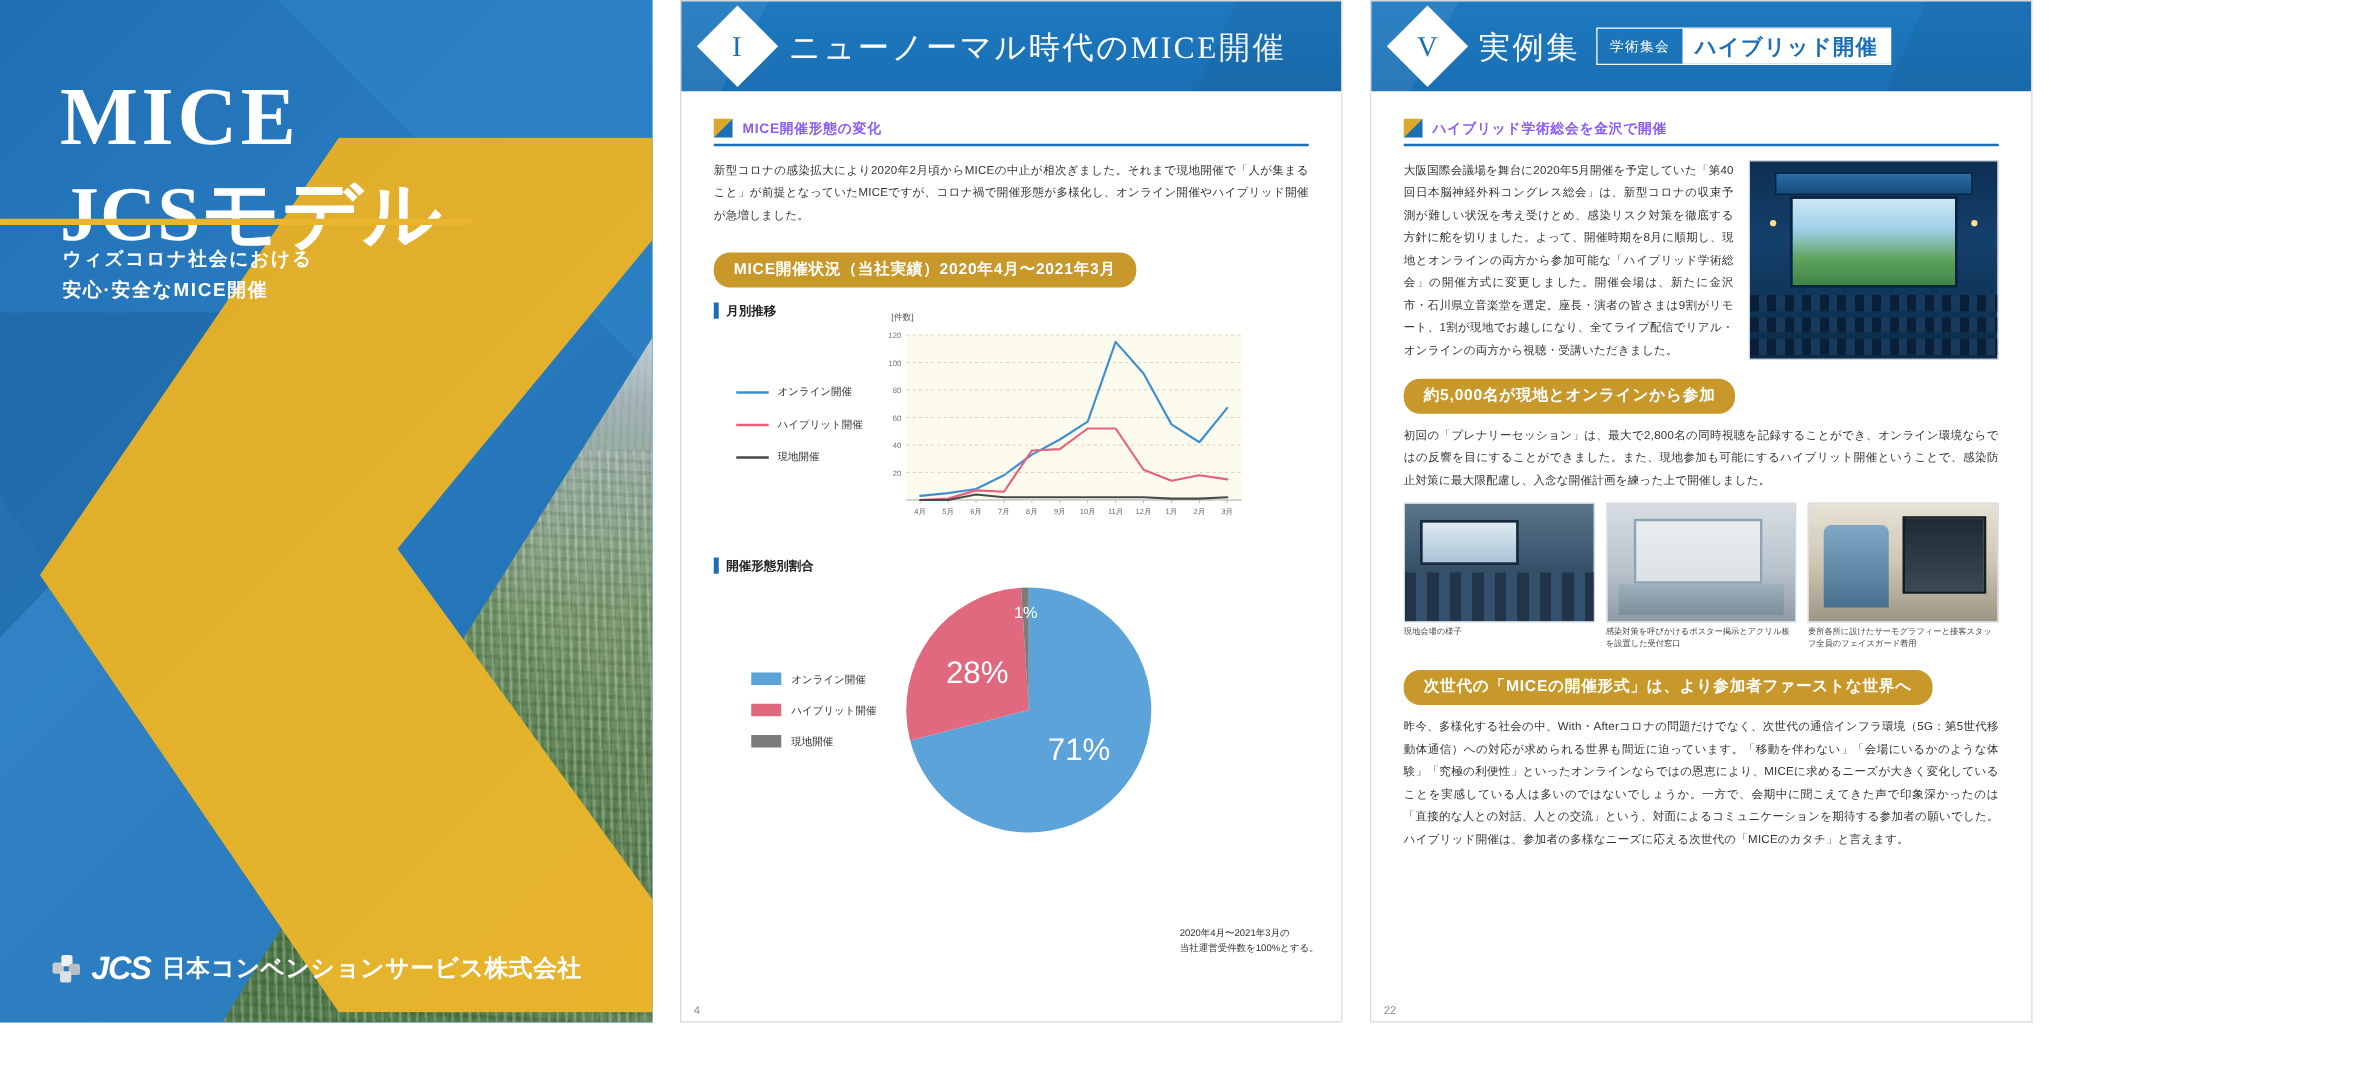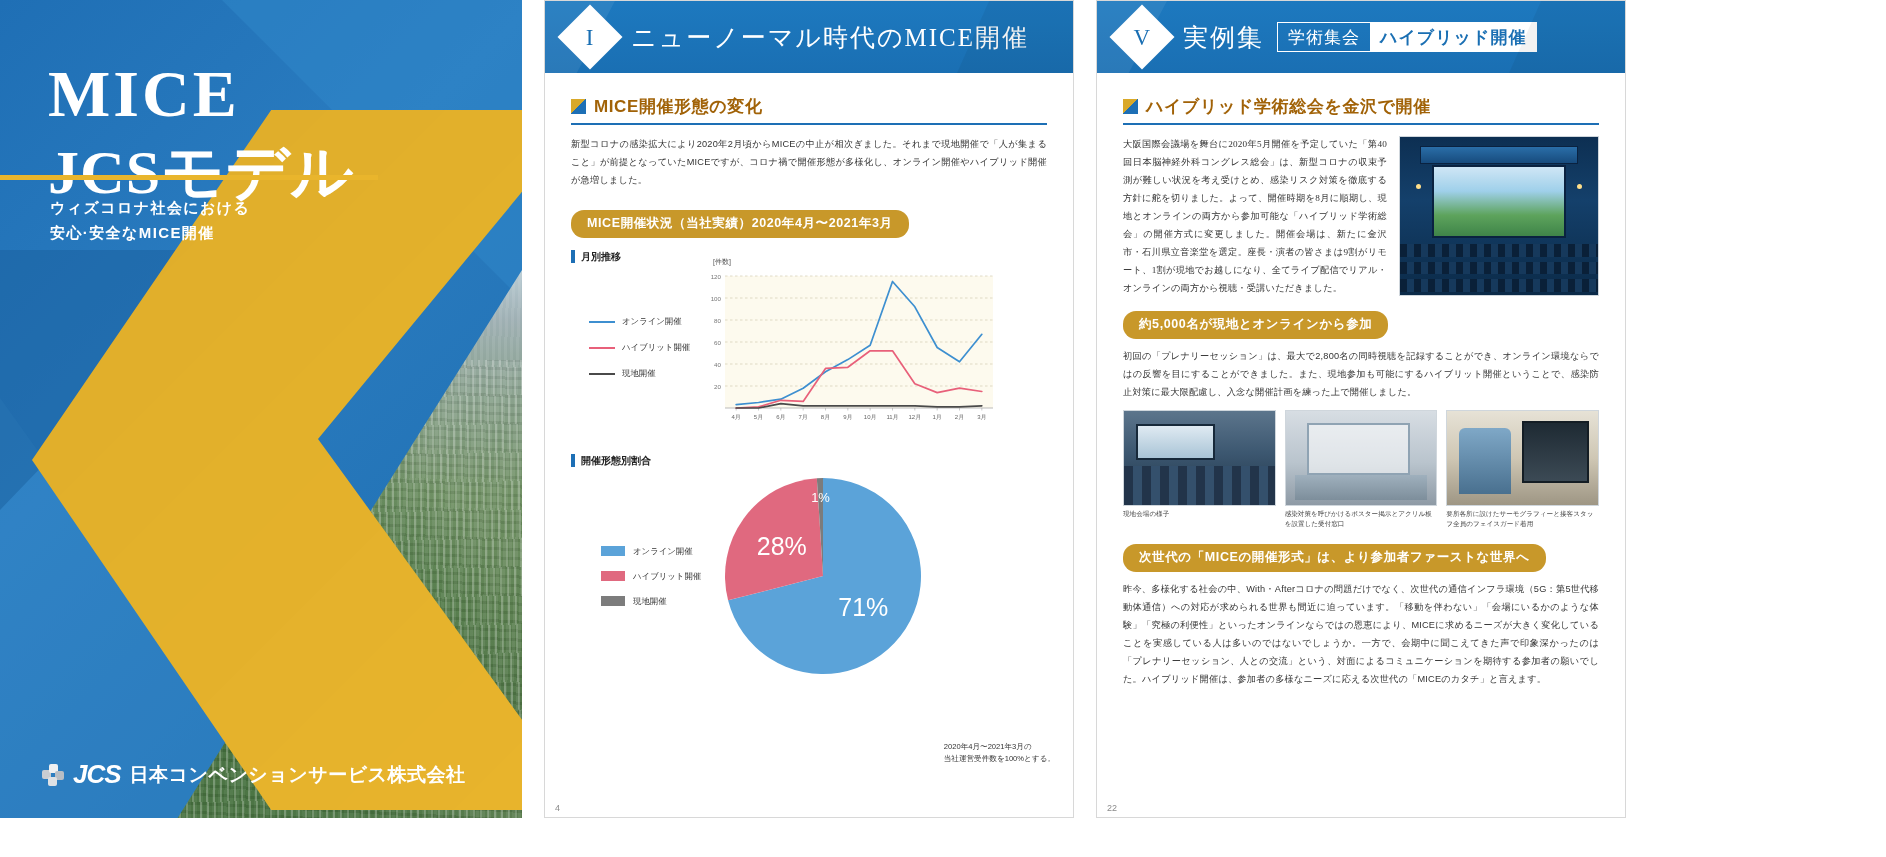--- a/index.html
+++ b/index.html
@@ -105,32 +105,32 @@
   }
   .dia span{ transform:rotate(-45deg); color:#1a6fb3;
     font-family:"Liberation Serif","DejaVu Serif",serif; font-size:23px; line-height:1;}
   .pg-head h1{
     color:#fff; font-family:"Liberation Serif","DejaVu Serif",serif;
     font-size:25px; font-weight:400; letter-spacing:2px; margin-left:18px; white-space:nowrap;
   }
   .tagbox{
     margin-left:13px; display:flex; align-items:stretch; border:1px solid #fff; height:30px;
   }
-  .tagbox .t1{ color:#fff; font-size:17px; padding:0 10px; display:flex;align-items:center;
+  .tagbox .t1{ color:#fff; font-size:11px; padding:0 10px; display:flex;align-items:center;
     font-family:Liberation Sans, sans-serif; letter-spacing:1px;}
   .tagbox .t2{ background:#fff; color:#1a6fb3; font-size:17px; font-weight:bold; padding:0 10px;
     display:flex;align-items:center; letter-spacing:1px;}
 
   .pg-body{ padding:22px 26px 0 26px; position:relative; height:746px;}
 
   
   .sec-h{ display:flex; align-items:center; gap:8px; }
   .sec-h .sq{ width:15px;height:15px; flex:none;
     background: linear-gradient(135deg,#d9a92a 0 50%, #1d6fb5 50% 100%); }
-  .sec-h h2{ color:#a16207; font-size:17px; font-weight:bold; letter-spacing:.6px;}
+  .sec-h h2{ color:#8b5cf6; font-size:11px; font-weight:bold; letter-spacing:.6px;}
   .sec-rule{ height:2px; background:#1d6fb5; margin:5px 0 11px 0;}
 
   .para{ font-size:9.2px; line-height:1.95; color:#333; text-align:justify; letter-spacing:.2px;}
 
   .gold-pill{
     display:inline-block; background:#c8982a; color:#fff; font-weight:bold;
     font-size:12.5px; border-radius:13px; padding:5px 16px 6px 16px; letter-spacing:.6px;
   }
   .sub-h{ display:flex; align-items:center; gap:6px; margin:12px 0 4px 0;}
   .sub-h i{ width:4px;height:13px;background:#1d6fb5; display:block;}
@@ -151,21 +151,21 @@
   .pie-legend{ width:150px; padding-left:30px;}
   .pie-legend .row{ display:flex; align-items:center; gap:8px; height:25px;}
   .pie-legend .sw{ width:24px;height:10px;display:block;}
   .pie-legend .lb{ font-size:8.4px; color:#333;}
   .pie-note{ font-size:7.6px; color:#333; line-height:1.6; text-align:left;
     position:absolute; right:18px; bottom:54px; }
 
   .pgnum{ position:absolute; left:10px; bottom:6px; font-size:9px; color:#8a8a8a;}
 
   
-  .rp-top{ display:flex; gap:12px; margin-top:4px;font-family:Liberation Serif, serif;}
+  .rp-top{ display:flex; gap:12px; margin-top:4px;}
   .rp-col-text{ flex:1; }
   .rp-photo-main{
     width:200px;height:160px; flex:none; position:relative; overflow:hidden;
     background: linear-gradient(180deg,#0d2f52 0%, #14406b 40%, #0b2a48 100%);
     border:1px solid #cfd6dc;
   }
   .rp-photo-main .scr{
     position:absolute; left:16%; top:18%; width:68%; height:46%;
     background: linear-gradient(180deg,#cfe6f5 0%, #9fd0ea 35%, #5da35c 70%, #3f8449 100%);
     border:2px solid #0a2240;
@@ -417,19 +417,19 @@
         </div>
         <div class="ph-item">
           <div class="ph-box ph3"></div>
           <div class="ph-cap">要所各所に設けたサーモグラフィーと接客スタッフ全員のフェイスガード着用</div>
         </div>
       </div>
 
       <div style="margin-top:16px;">
         <span class="gold-pill">次世代の「MICEの開催形式」は、より参加者ファーストな世界へ</span>
       </div>
-      <p class="para" style="margin-top:9px;">昨今、多様化する社会の中、With・Afterコロナの問題だけでなく、次世代の通信インフラ環境（5G：第5世代移動体通信）への対応が求められる世界も間近に迫っています。「移動を伴わない」「会場にいるかのような体験」「究極の利便性」といったオンラインならではの恩恵により、MICEに求めるニーズが大きく変化していることを実感している人は多いのではないでしょうか。一方で、会期中に聞こえてきた声で印象深かったのは「プレナリーセッション、人との交流」という、対面によるコミュニケーションを期待する参加者の願いでした。ハイブリッド開催は、参加者の多様なニーズに応える次世代の「MICEのカタチ」と言えます。</p>
+      <p class="para" style="margin-top:9px;">昨今、多様化する社会の中、With・Afterコロナの問題だけでなく、次世代の通信インフラ環境（5G：第5世代移動体通信）への対応が求められる世界も間近に迫っています。「移動を伴わない」「会場にいるかのような体験」「究極の利便性」といったオンラインならではの恩恵により、MICEに求めるニーズが大きく変化していることを実感している人は多いのではないでしょうか。一方で、会期中に聞こえてきた声で印象深かったのは「直接的な人との対話、人との交流」という、対面によるコミュニケーションを期待する参加者の願いでした。ハイブリッド開催は、参加者の多様なニーズに応える次世代の「MICEのカタチ」と言えます。</p>
 
       <div class="pgnum">22</div>
     </div>
   </div>
 
 </div>
 
 </body></html>

